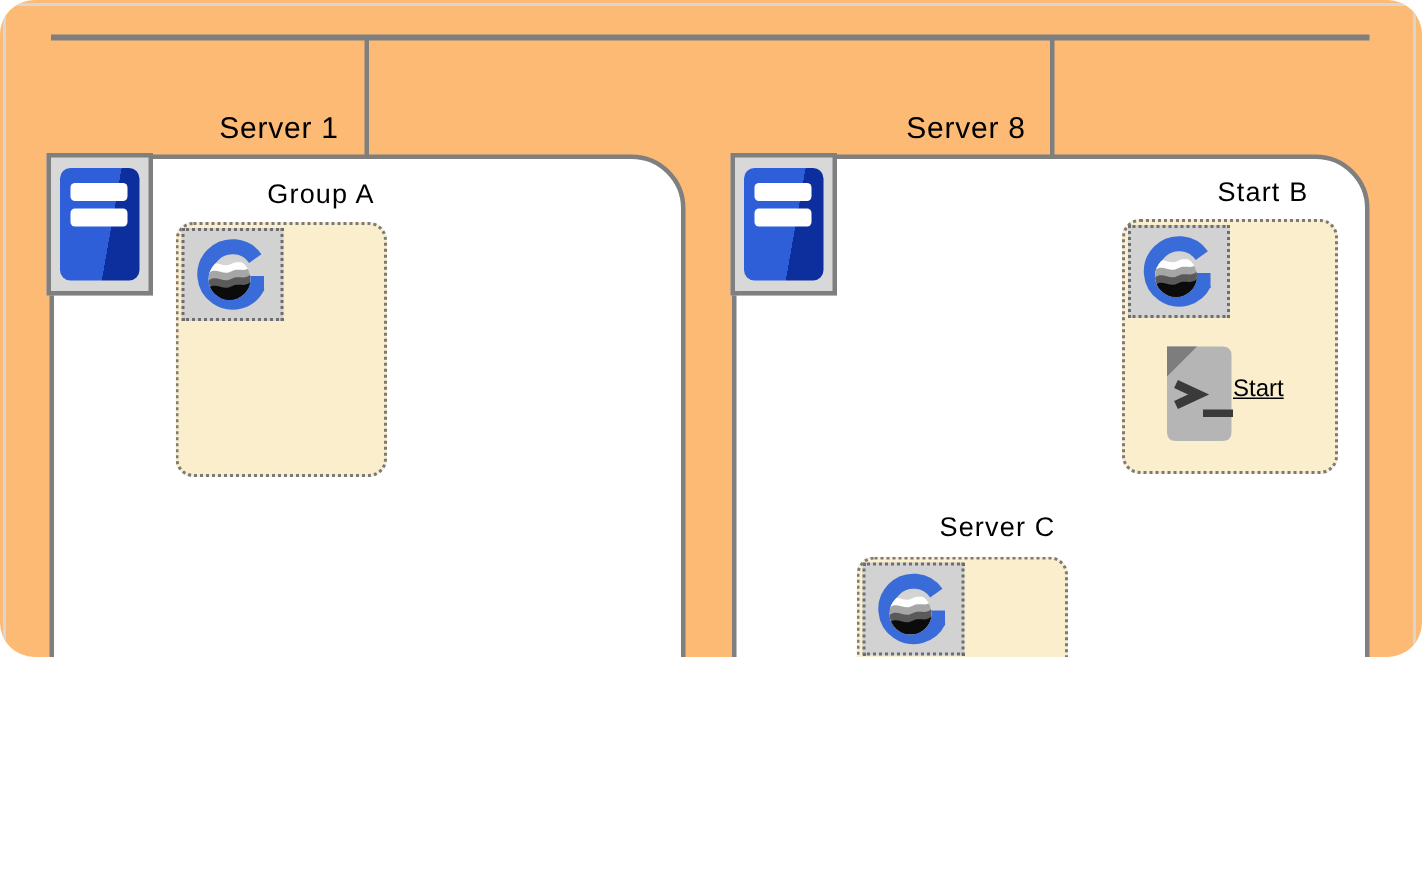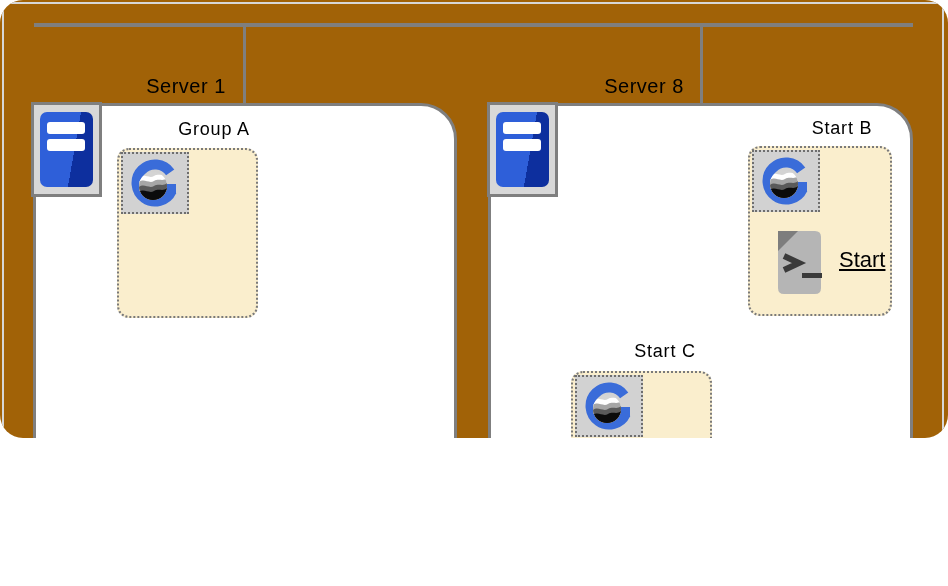--- a/index.html
+++ b/index.html
@@ -1,18 +1,18 @@
 <!DOCTYPE html>
 <html style="--line_gray: #7f7f7f; --frame_gray: #d7d7d7; --group_fill: #faeecd; --group_border: #7a7a7a; --icon_plate_gray: #d2d2d2; --logo_blue: #3a6cd9; --server_blue_light: #2e5fd9; --server_blue_dark: #0d2f9e; --script_gray: #b5b5b5; --script_fold_gray: #7d7d7d; --text_black: #000000;"><head>
 <meta charset="utf-8">
 <style>
   html,body{margin:0;padding:0;background:#ffffff;}
   *{box-sizing:border-box;}
   .stage{
-    position:relative;width:948px;height:438px;background:#a16207;overflow:hidden;
+    position:relative;width:948px;height:438px;background:#fdba74;overflow:hidden;
     font-family:"Liberation Sans",sans-serif;color:#000;border-radius:23px;
   }
   .frame{
     position:absolute;left:2px;top:2px;width:942px;height:577px;
     border:2px solid #d7d7d7;pointer-events:none;
   }
   
   .bus{position:absolute;left:34px;top:23px;width:879px;height:4px;background:var(--line_gray,#7f7f7f);}
   .drop{position:absolute;top:25px;width:3px;height:80px;background:var(--line_gray,#7f7f7f);}
   .drop1{left:243px;}
@@ -59,21 +59,21 @@
   .g-plate{
     position:absolute;left:2px;top:2px;width:68px;height:62px;
     background:var(--icon_plate_gray,#d2d2d2);border:2px dotted #6e6e6e;
     display:flex;align-items:center;justify-content:center;z-index:3;
   }
   .gsvg{width:56px;height:50px;display:block;}
   .gring{fill:none;stroke:var(--logo_blue,#3a6cd9);stroke-width:10;}
   .gfill{fill:var(--logo_blue,#3a6cd9);}
   
   .script-svg{position:absolute;left:27px;top:82px;width:45px;height:65px;}
-  .start-lbl{position:absolute;left:89px;top:101px;font-size:22px;line-height:22px;white-space:nowrap;text-decoration:underline;}
+  .start-lbl{position:absolute;left:72px;top:101px;font-size:16px;line-height:22px;white-space:nowrap;text-decoration:underline;}
   .script-page{fill:var(--script_gray,#b5b5b5);}
   .script-fold{fill:var(--script_fold_gray,#7d7d7d);}
   .script-glyph{stroke:#3a3a3a;stroke-width:6;fill:none;}
   .script-underscore{fill:#3a3a3a;}
 </style>
 </head>
 <body>
 
 <svg width="0" height="0" style="position:absolute" aria-hidden="true">
   <defs>
@@ -122,21 +122,21 @@
   </div>
   <div class="srv-plate splate2">
     <div class="srv-blue">
       <div class="srv-bar b1"></div>
       <div class="srv-bar b2"></div>
     </div>
   </div>
 
   <div class="lbl group-lbl glblA">Group A</div>
   <div class="lbl group-lbl glblB">Start B</div>
-  <div class="lbl group-lbl glblC">Start C</div>
+  <div class="lbl group-lbl glblC">Server C</div>
 
   <div class="group-box gboxA">
     <div class="g-plate">
       <svg class="gsvg">
           <use href="#glogo"></use>
         </svg>
     </div>
   </div>
 
   <div class="group-box gboxB">

